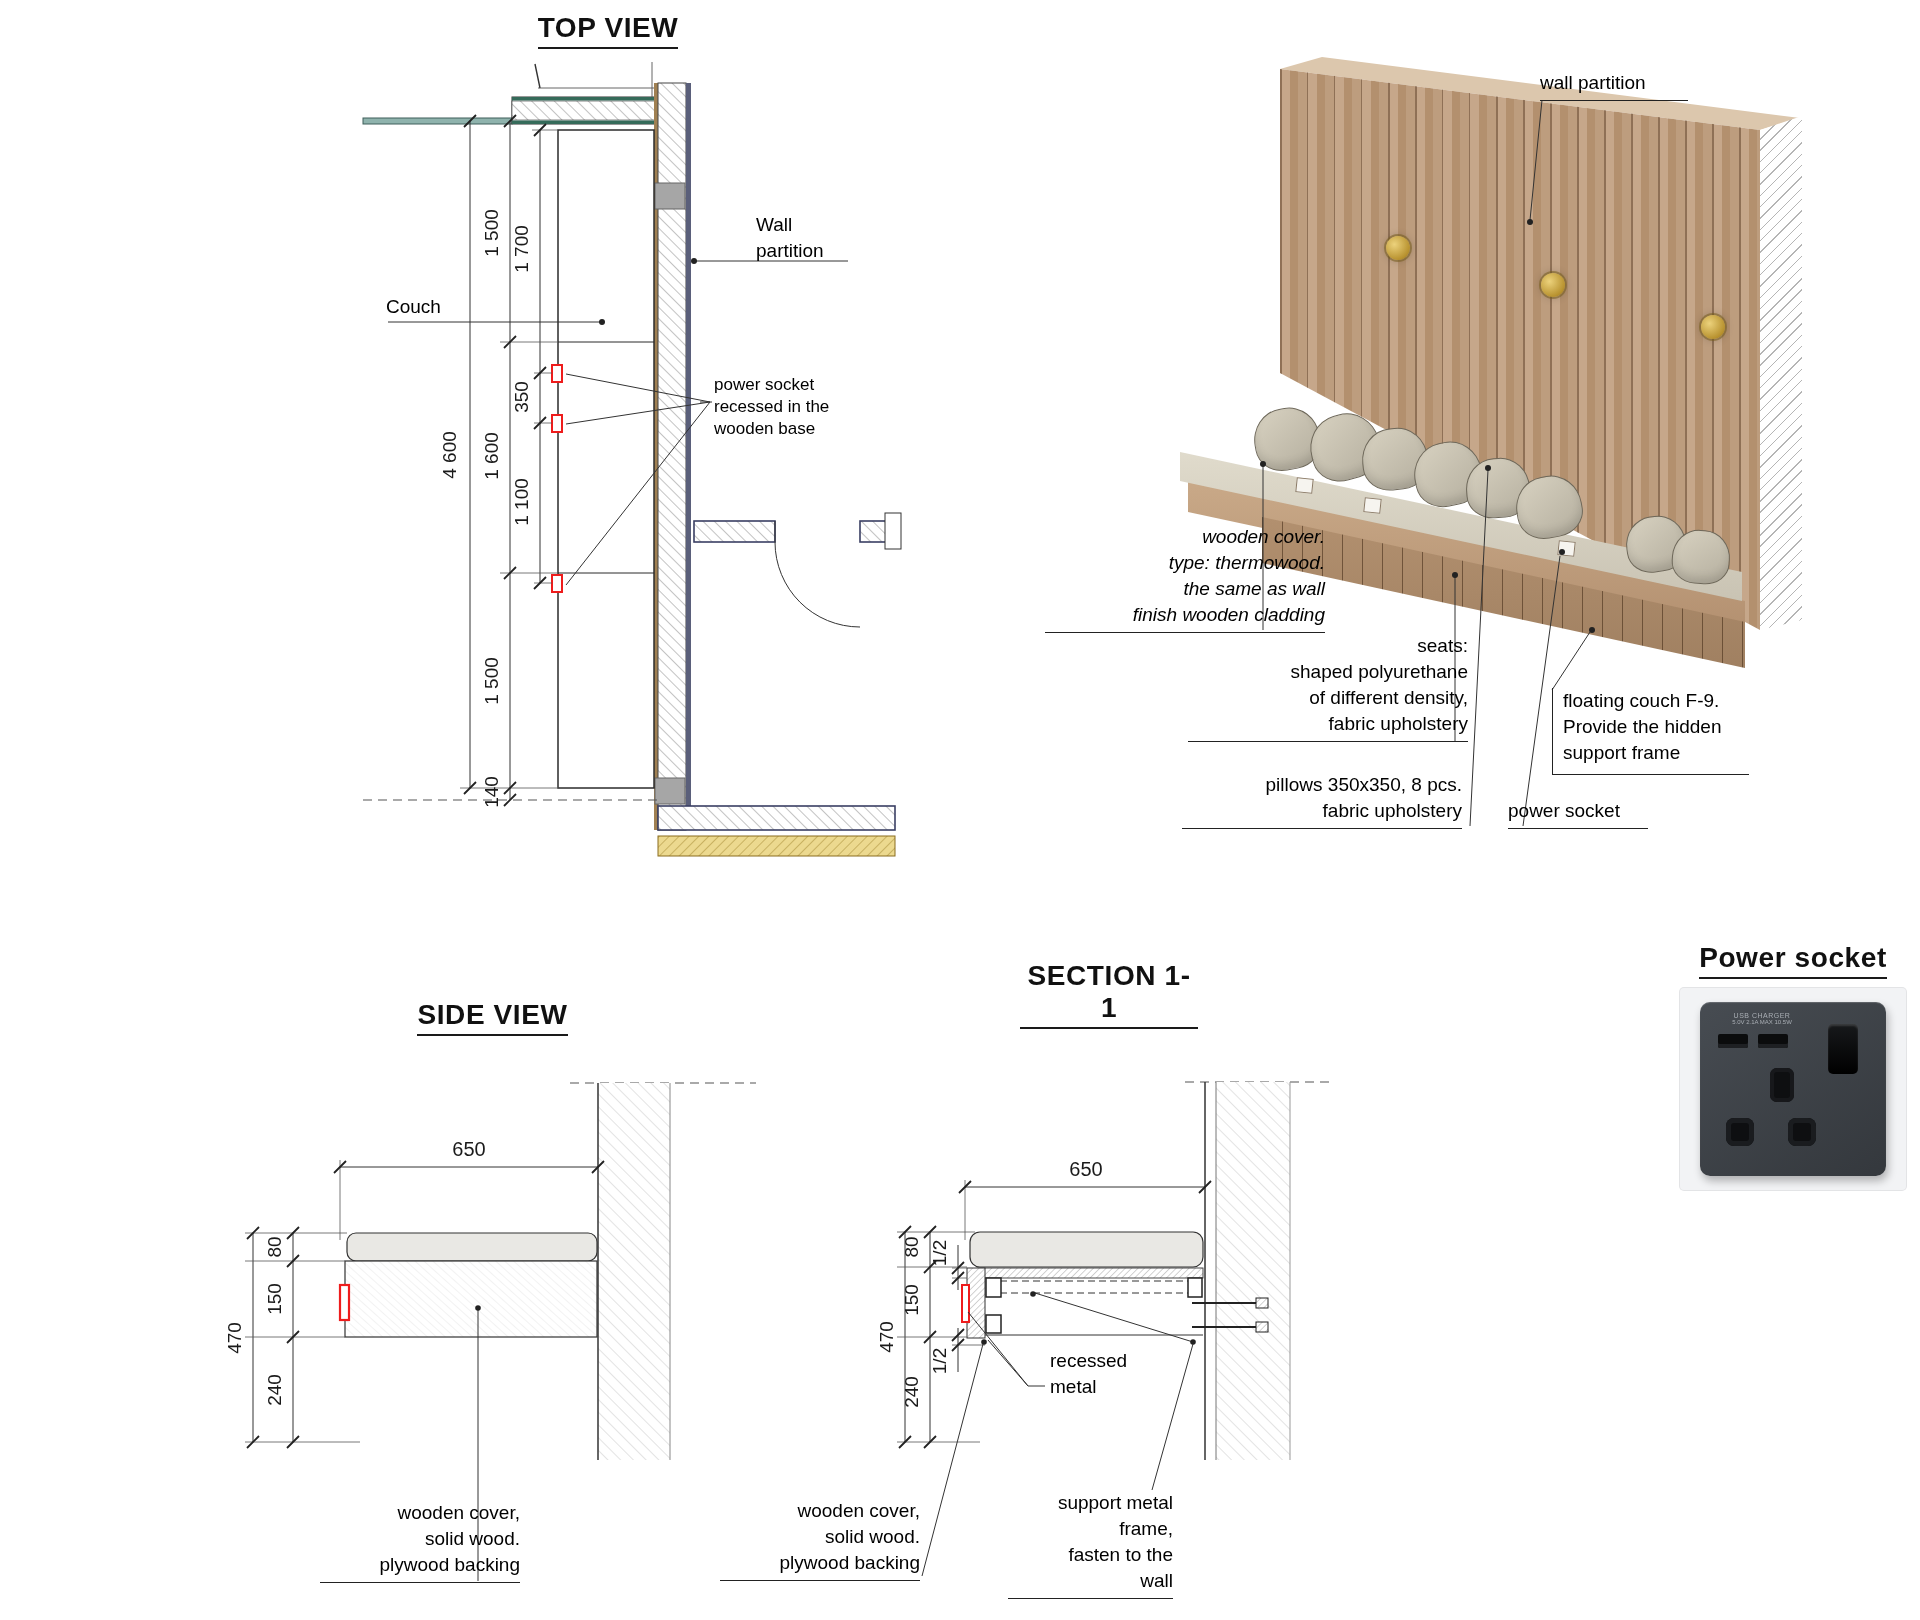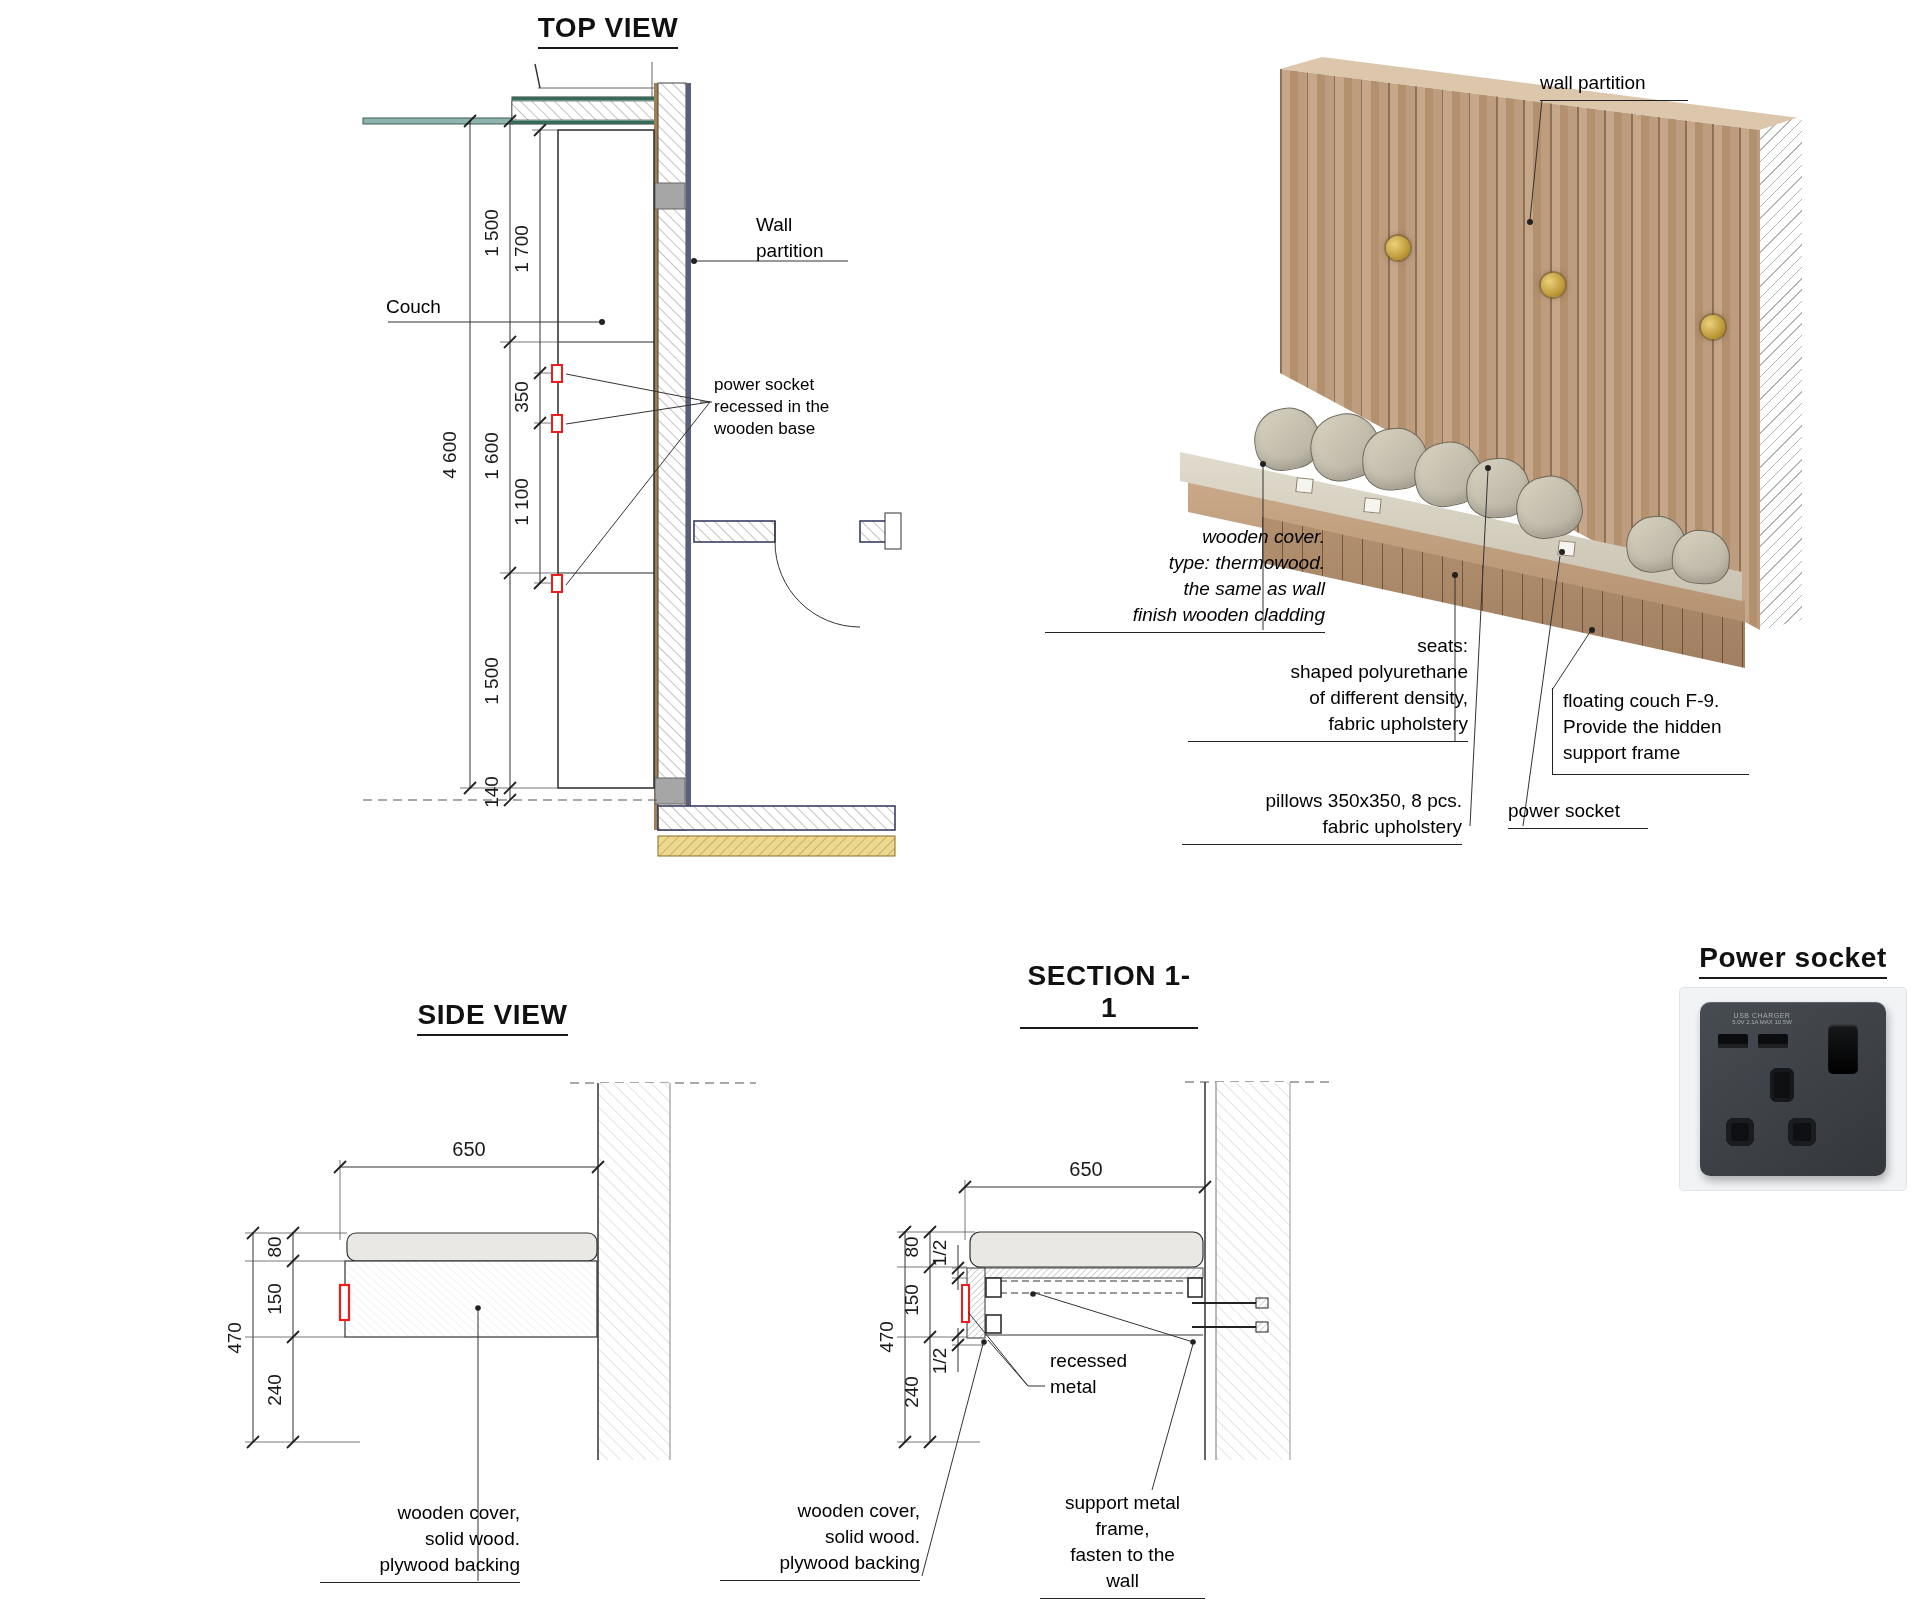--- a/index.html
+++ b/index.html
@@ -328,36 +328,36 @@
 
   <div class="note ub" style="left:1540px;top:70px;width:148px;">wall partition</div>
   <div class="note r ub" style="left:1045px;top:524px;width:280px;font-style:italic;">wooden cover.
 type: thermowood.
 the same as wall
 finish wooden cladding</div>
   <div class="note r ub" style="left:1188px;top:633px;width:280px;">seats:
 shaped polyurethane
 of different density,
 fabric upholstery</div>
-  <div class="note r ub" style="left:1182px;top:772px;width:280px;margin-top:16px;">pillows 350x350, 8 pcs.
+  <div class="note r ub" style="left:1182px;top:772px;width:280px;">pillows 350x350, 8 pcs.
 fabric upholstery</div>
   <div class="note ub" style="left:1508px;top:798px;width:140px;">power socket</div>
   <div class="note" style="left:1552px;top:688px;width:186px;border-left:1.6px solid #222;border-bottom:1.6px solid #222;padding:0 0 8px 10px;">floating couch F-9.
 Provide the hidden
 support frame</div>
 
   <div class="note r ub" style="left:320px;top:1500px;width:200px;">wooden cover,
 solid wood.
 plywood backing</div>
   <div class="note" style="left:1050px;top:1348px;width:120px;">recessed
 metal</div>
   <div class="note r ub" style="left:720px;top:1498px;width:200px;">wooden cover,
 solid wood.
 plywood backing</div>
-  <div class="note r ub" style="left:1040px;top:1490px;width:165px;text-align:center;">support metal
+  <div class="note r ub" style="left:1008px;top:1490px;width:165px;">support metal
 frame,
 fasten to the
 wall</div>
 
   <div id="socket-photo">
     <div id="socket-plate">
       <div class="sp-txt">
         <div class="l1">USB CHARGER</div>
         <div class="l2">5.0V 2.1A MAX 10.5W</div>
       </div>

